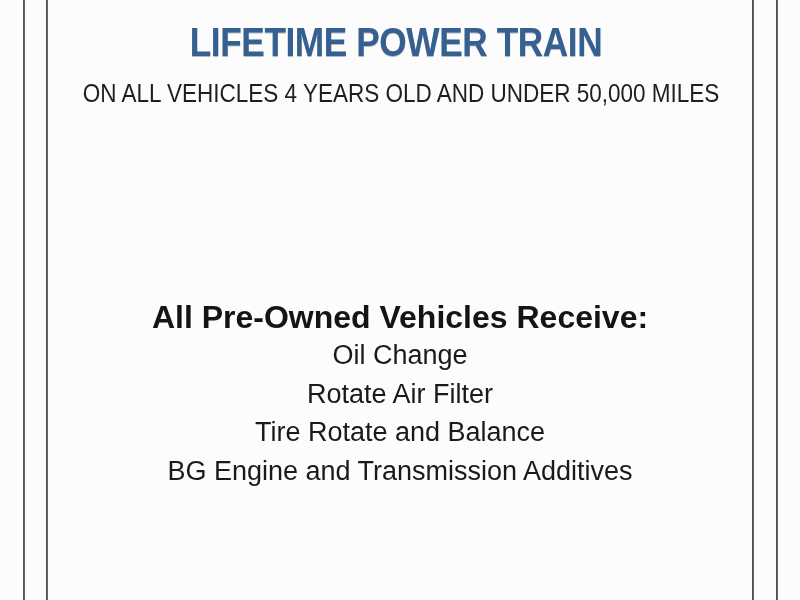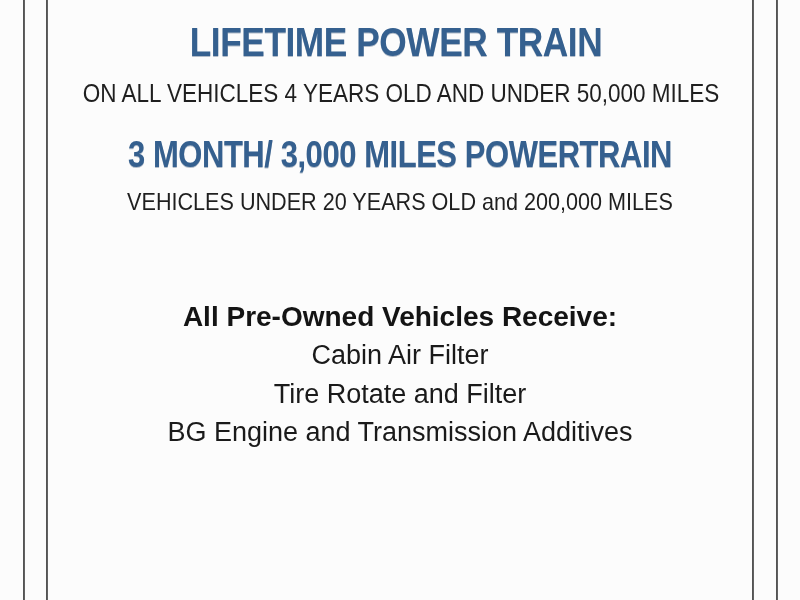--- a/index.html
+++ b/index.html
@@ -79,21 +79,21 @@
 
   
   #block-services {
     position: absolute;
     left: 0;
     top: 298px;
     width: 704px;
   }
   .services-title {
     color: #141414;
-    font-size: 28px;
+    font-size: 32px;
     font-weight: bold;
     line-height: 38px;
     white-space: nowrap;
   }
   .service-item {
     color: #1a1a1a;
     font-size: 27px;
     font-weight: normal;
     line-height: 38.5px;
     white-space: nowrap;
@@ -109,26 +109,23 @@
   <div class="rule rule-r-inner"></div>
   <div class="rule rule-r-outer"></div>
 
   <div class="page">
 
     <div id="block-lifetime">
       <div class="headline">LIFETIME POWER TRAIN</div>
       <div class="subhead">ON ALL VEHICLES 4 YEARS OLD AND UNDER 50,000 MILES</div>
     </div>
 
-    <div id="block-threemonth">
-      <div class="headline">3 MONTH/ 3,000 MILES POWERTRAIN</div>
-      <div class="subhead">VEHICLES UNDER 20 YEARS OLD and 200,000 MILES</div>
-    </div>
 
     <div id="block-services">
       <div class="services-title">All Pre-Owned Vehicles Receive:</div>
-      <div class="service-item">Cabin Air Filter</div>
-      <div class="service-item">Tire Rotate and Filter</div>
+      <div class="service-item">Oil Change</div>
+      <div class="service-item">Rotate Air Filter</div>
+      <div class="service-item">Tire Rotate and Balance</div>
       <div class="service-item">BG Engine and Transmission Additives</div>
     </div>
 
   </div>
 </div>
 
 </body></html>

